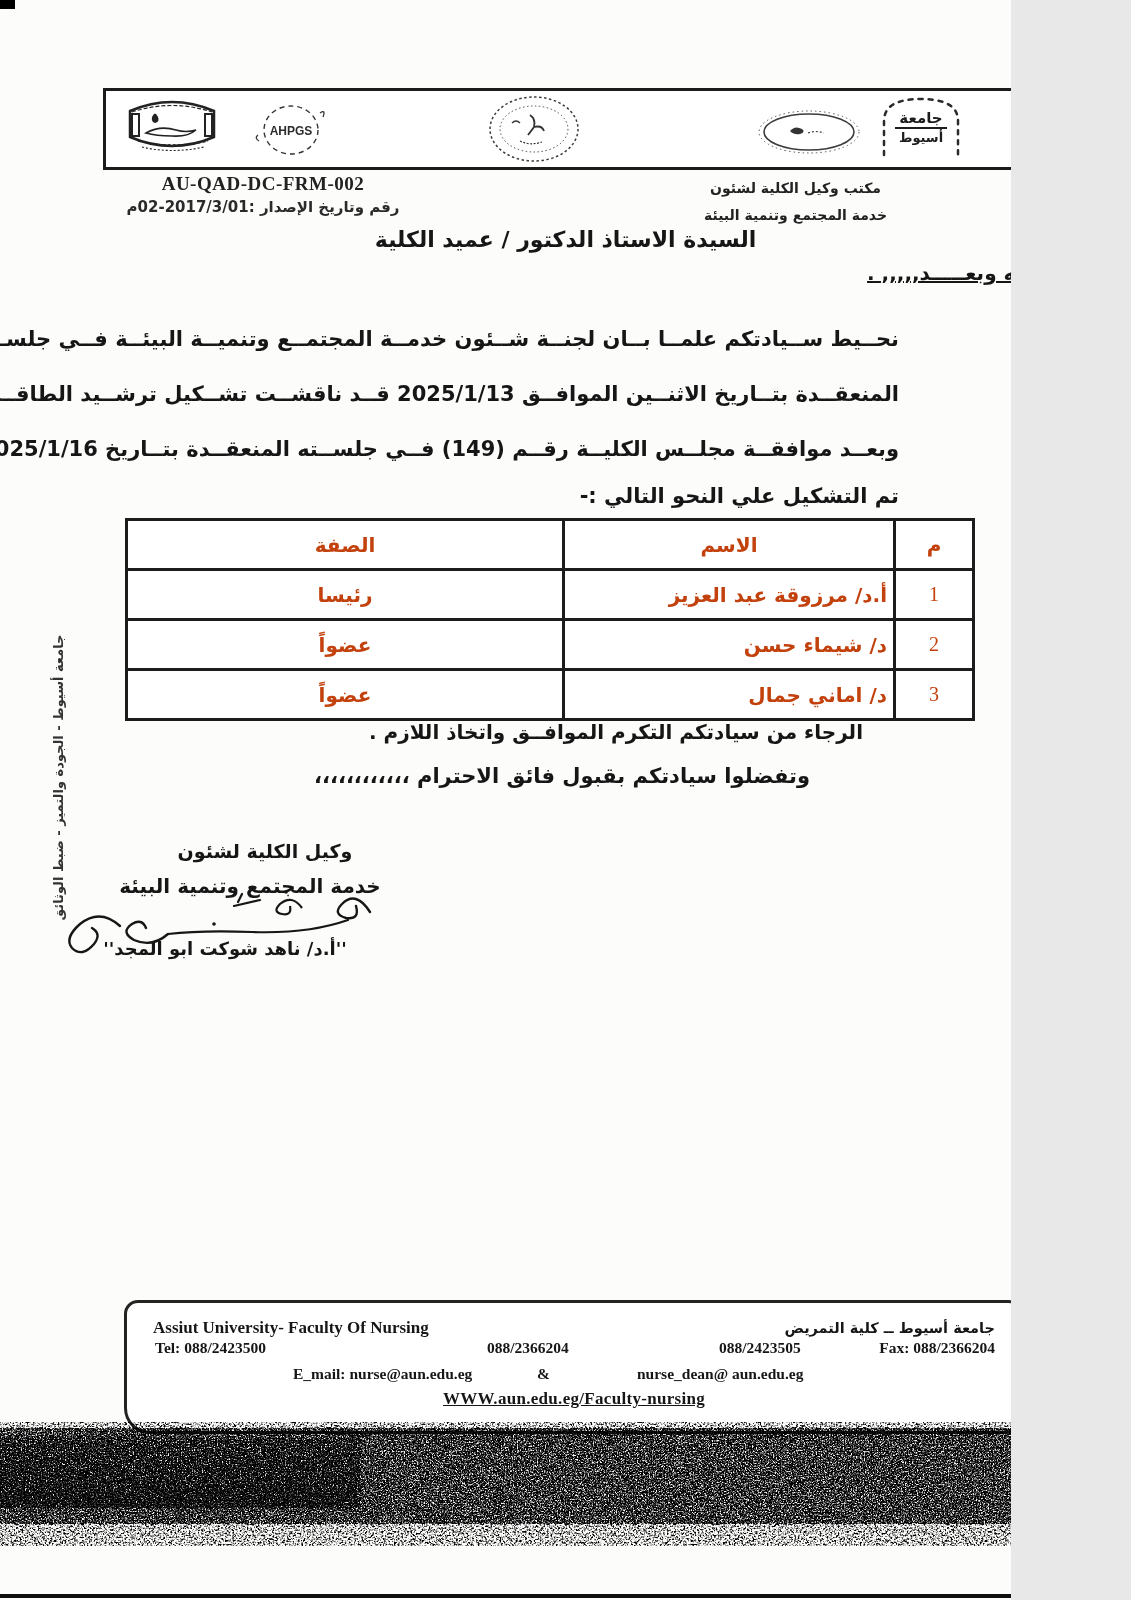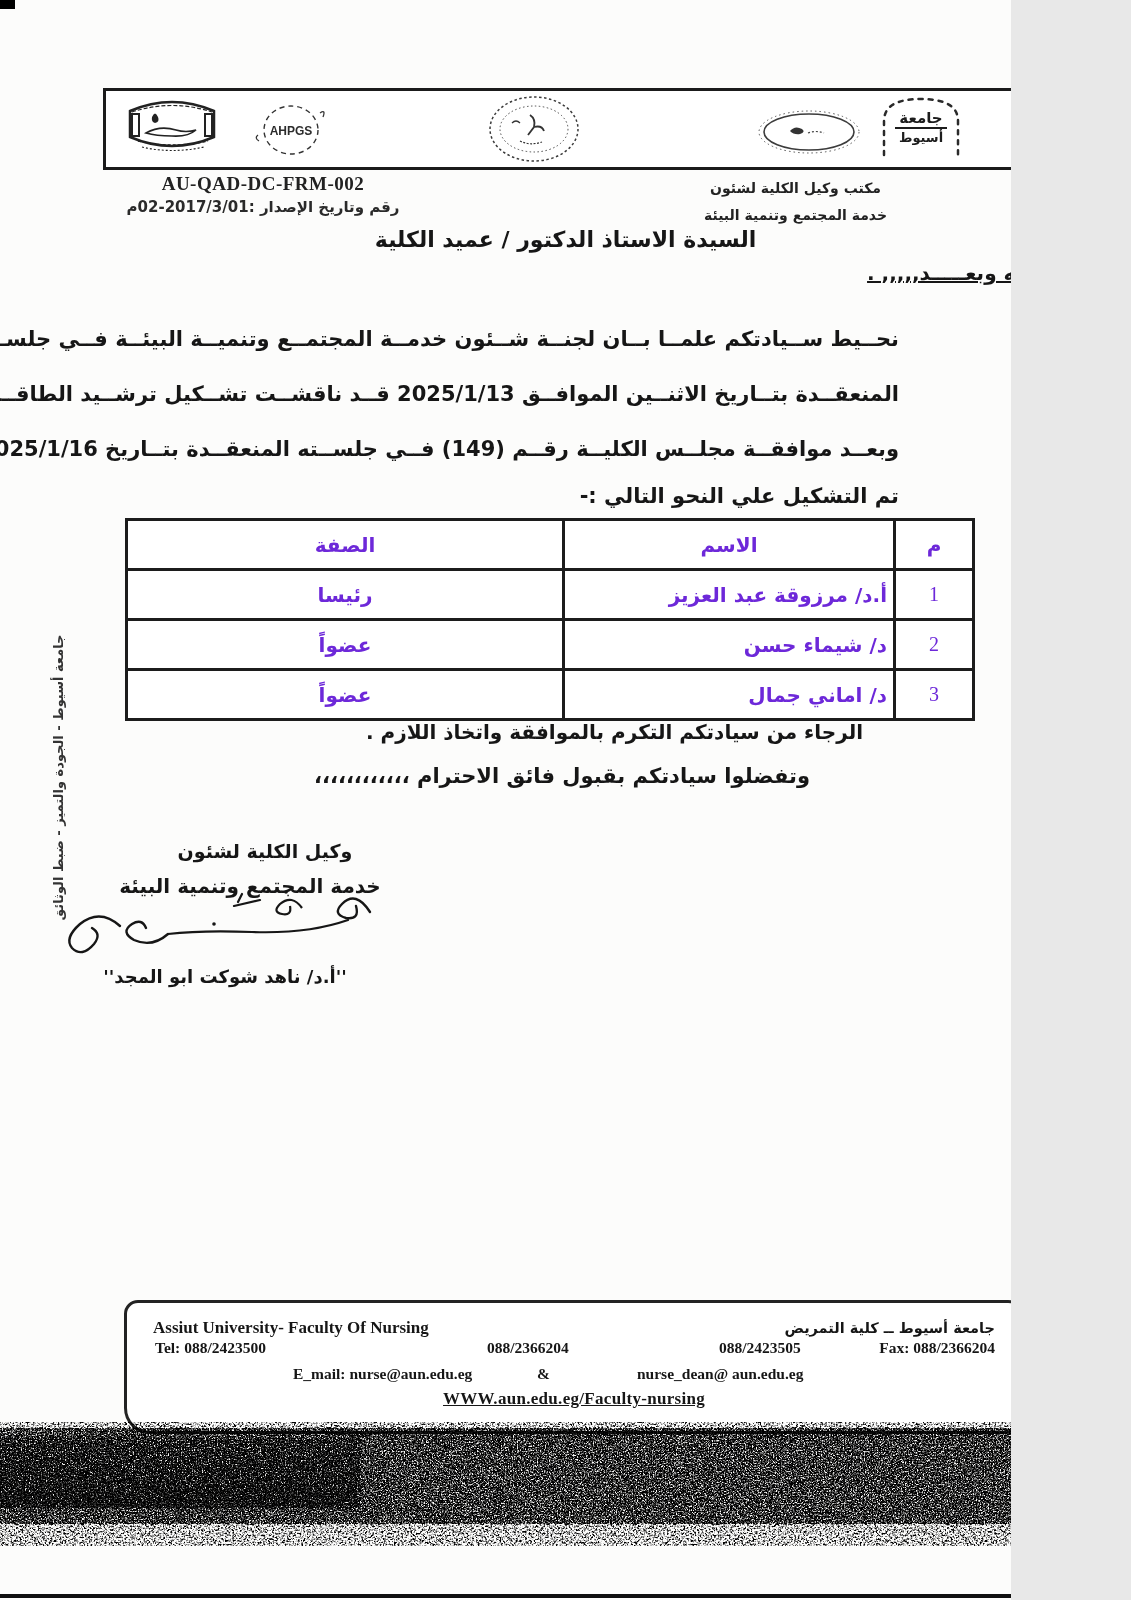--- a/index.html
+++ b/index.html
@@ -52,21 +52,21 @@
     display:block; height:38px; line-height:38px;
     font-size:21px; font-weight:bold; text-align:right; text-align-last:right;
   }
   
   table.committee{
     top:518px; left:125px; width:850px; position:absolute;
     border-collapse:collapse; direction:rtl; background:#fff;
   }
   table.committee td,table.committee th{
     border:3px solid #1c1c1c; height:47px; padding:0 6px;
-    font-size:20px; color:#6d28d9;
+    font-size:20px; color:#c2410c;
   }
   th.col-num{width:64px; font-weight:bold;}
   th.col-name{width:316px; font-weight:bold; font-size:21px;}
   th.col-role{font-weight:bold; font-size:21px;}
   td.cell-num{text-align:center; font-family:"Liberation Serif", serif; font-size:20px;}
   td.cell-name{text-align:right; font-weight:bold; font-size:19px; padding-right:10px;}
   td.cell-role{text-align:center; font-weight:bold;}
   
   .request-line{
     top:720px; right:148px; direction:rtl; text-align:right;
@@ -75,21 +75,21 @@
   .respect-line{
     top:764px; left:210px; width:600px; text-align:right;
     direction:rtl; font-size:21px; font-weight:bold;
   }
   
   .sig-title1{ top:840px; left:100px; width:330px; text-align:center;
     direction:rtl; font-size:19px; font-weight:bold;}
   .sig-title2{ top:874px; left:80px; width:340px; text-align:center;
     direction:rtl; font-size:20px; font-weight:bold;}
   .sig-name{ top:938px; left:55px; width:340px; text-align:center;
-    direction:rtl; font-size:18px; font-weight:bold;margin-top:28px;}
+    direction:rtl; font-size:18px; font-weight:bold;}
   
   .side-text{
     left:-157px; top:770px; width:430px; text-align:center;
     transform:rotate(-90deg); direction:rtl;
     font-size:13px; font-weight:bold; color:#333; letter-spacing:.5px;
     white-space:nowrap;
   }
   
   .footer-box{
     top:1300px; left:124px; width:894px; height:128px;
@@ -210,21 +210,21 @@
         <td class="cell-role">عضواً</td>
       </tr>
       <tr>
         <td class="cell-num">3</td>
         <td class="cell-name">د/ اماني جمال</td>
         <td class="cell-role">عضواً</td>
       </tr>
     </tbody>
   </table>
 
-  <div class="abs request-line">الرجاء من سيادتكم التكرم بالموافقة واتخاذ اللازم .</div>
+  <div class="abs request-line">الرجاء من سيادتكم التكرم الموافــق واتخاذ اللازم .</div>
   <div class="abs respect-line">وتفضلوا سيادتكم بقبول فائق الاحترام ،،،،،،،،،،،،</div>
 
   <div class="abs sig-title1">وكيل الكلية لشئون</div>
   <div class="abs sig-title2">خدمة المجتمع وتنمية البيئة</div>
   <svg class="abs" style="top:884px;left:50px" width="330" height="72" viewBox="0 0 330 72">
     <path d="M320 28 q-14 -22 -28 -8 q-10 10 4 14 q14 2 10 -12" fill="none" stroke="#161616" stroke-width="2.4" stroke-linecap="round"></path>
     <path d="M298 36 q-40 14 -96 12 q-50 -2 -84 2" fill="none" stroke="#161616" stroke-width="2.2" stroke-linecap="round"></path>
     <path d="M252 24 q-10 -14 -22 -4 q-8 8 2 10 q10 2 8 -8" fill="none" stroke="#161616" stroke-width="2.2"></path>
     <path d="M210 16 l-26 6 m8 -12 l-4 8" fill="none" stroke="#161616" stroke-width="2.2" stroke-linecap="round"></path>
     <path d="M118 50 q-16 14 -34 6 q-14 -8 -2 -16 q10 -6 14 4" fill="none" stroke="#161616" stroke-width="2.4" stroke-linecap="round"></path>

